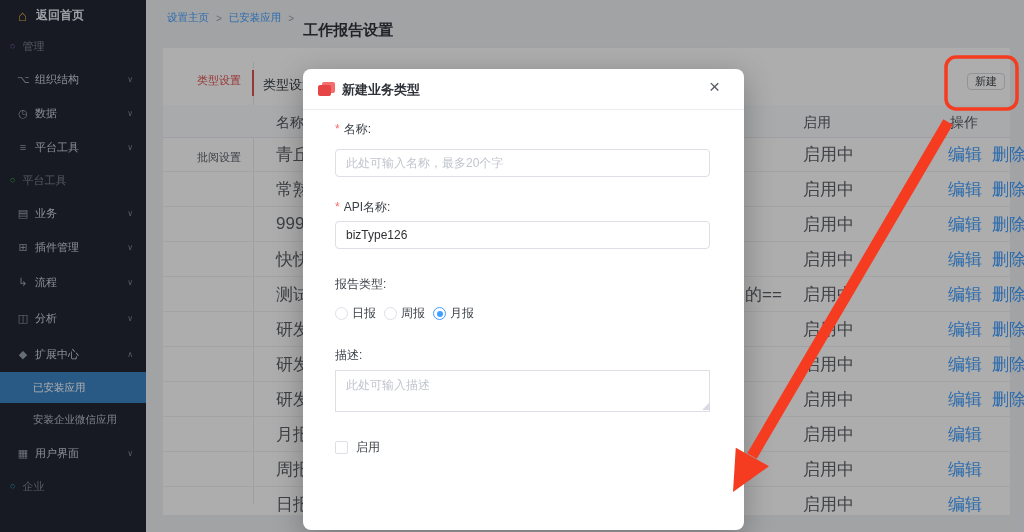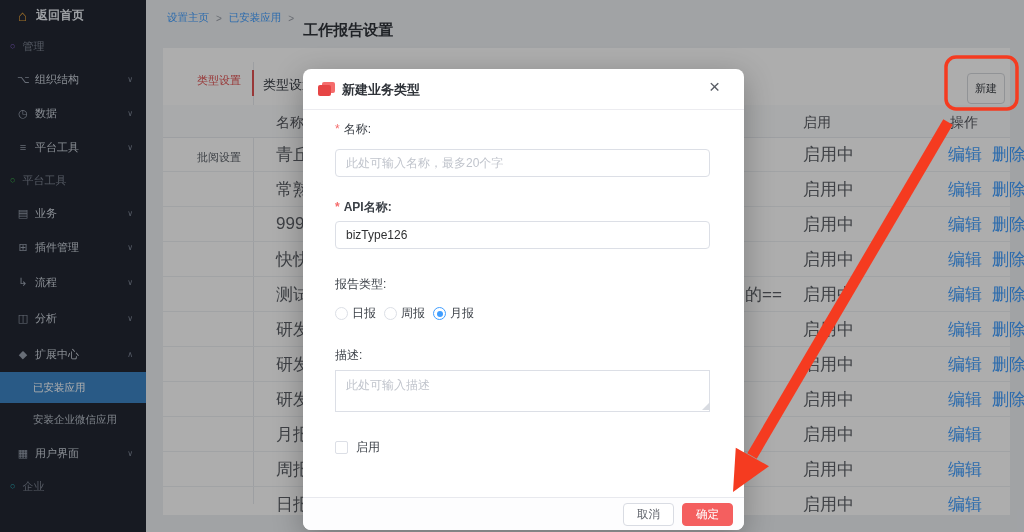--- a/index.html
+++ b/index.html
@@ -23,21 +23,21 @@
   .bc-link{color:#409eff;cursor:pointer;}
   .bc-sep{color:#9aa0a8;margin:0 7px;font-size:10px;}
   .bc-cur{color:#2f3339;font-size:15px;font-weight:700;margin-left:2px;margin-top:24px;}
   
   .card{position:absolute;left:163px;top:48px;width:847px;height:467px;background:#fff;z-index:1;}
   .vtab{position:absolute;left:34px;font-size:11px;color:#595f66;cursor:pointer;}
   .vtab.active{color:#e05252;}
   .rail{position:absolute;left:90px;top:14px;width:1px;height:442px;background:#e8eaef;}
   .indicator{position:absolute;left:89px;top:22px;width:2px;height:26px;background:#e05252;}
   .htab{position:absolute;left:100px;top:28px;font-size:13px;font-weight:500;color:#363b42;}
-  .new-btn{position:absolute;left:804px;top:25px;width:38px;height:31px;background:#fff;
+  .new-btn{position:absolute;left:804px;top:25px;width:38px;height:17px;background:#fff;
            border:1px solid #d6d9de;border-radius:4px;font-size:11px;color:#3f4349;
            display:flex;align-items:center;justify-content:center;cursor:pointer;}
   .thead{position:absolute;left:0;top:57px;width:847px;height:32px;background:#fafbfc;border-bottom:1px solid #e8eaef;}
   .thead span{position:absolute;top:9px;font-size:14px;color:#55585f;}
   .th-name{left:113px;}.th-status{left:640px;}.th-actions{left:787px;}
   .trows{position:absolute;left:0;top:89px;width:847px;}
   .trow{position:relative;height:34px;border-bottom:1px solid #eef0f4;}
   .trow span{position:absolute;top:50%;transform:translateY(-50%);font-size:17px;color:#5d6167;white-space:nowrap;}
   .c-name{left:113px;}.c-tail{left:582px;}.c-status{left:640px;}
   .c-edit{left:785px;}.c-del{left:829px;}
@@ -257,21 +257,21 @@
         <rect x="4" y="0" width="13" height="11" rx="2" fill="#f56c6c"></rect>
         <rect x="0" y="3" width="13" height="11" rx="2" fill="#e64545"></rect>
       </svg>
       <span class="m-title">新建业务类型</span>
       <span class="m-close">×</span>
     </div>
 
     <div class="m-label" style="top:52px;"><span class="req">*</span><span>名称:</span></div>
     <input class="m-input" style="top: 80px;" placeholder="此处可输入名称，最多20个字">
 
-    <div class="m-label" style="top:130px;font-weight:bold;"><span class="req">*</span><span>API名称:</span></div>
+    <div class="m-label" style="top:130px;"><span class="req">*</span><span>API名称:</span></div>
     <input class="m-input" style="top: 152px;" value="bizType126">
 
     <div class="m-label" style="top:207px;">报告类型:</div>
     <div class="radio-row" id="radio-row">
         <span class="radio-item">
           <span class="r-ic"></span>
           <span>日报</span>
         </span>
         <span class="radio-item">
           <span class="r-ic"></span>
@@ -286,24 +286,20 @@
     <div class="m-label" style="top:278px;">描述:</div>
     <textarea class="m-ta" placeholder="此处可输入描述" style=""></textarea>
     <span class="ta-handle"></span>
 
     <div class="cb-row">
       <span class="cb"></span>
       <span>启用</span>
     </div>
 
 
-    <div class="m-foot">
-      <button class="btn btn-cancel">取消</button>
-      <button class="btn btn-confirm">确定</button>
-    </div>
   </div>
 
   <svg class="anno" width="1024" height="532" viewBox="0 0 1024 532">
     <rect x="946" y="57" width="71" height="52" rx="10" fill="none" stroke="#f53b20" stroke-width="3.5"></rect>
     <line x1="948" y1="122" x2="752" y2="456" stroke="#f53b20" stroke-width="11"></line>
     <polygon points="733,492 735.8,447.8 769,466.2" fill="#f53b20"></polygon>
   </svg>
 </div>
 
 </body></html>

